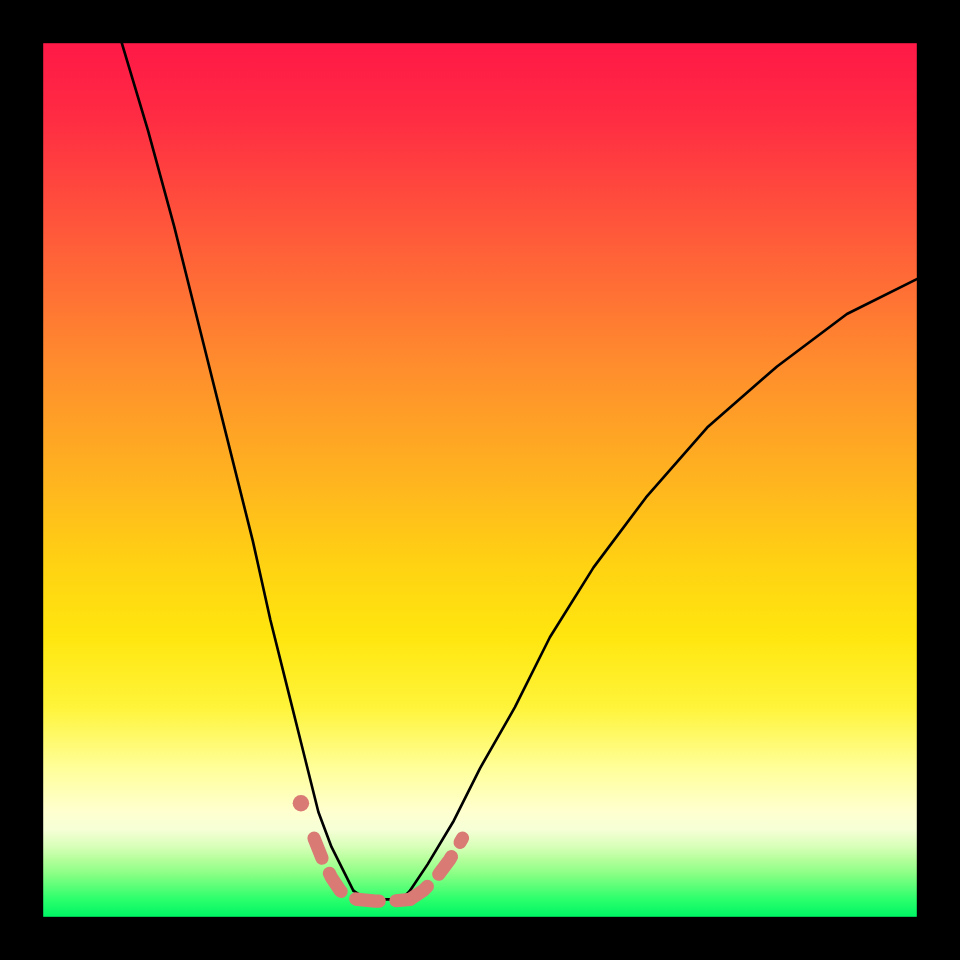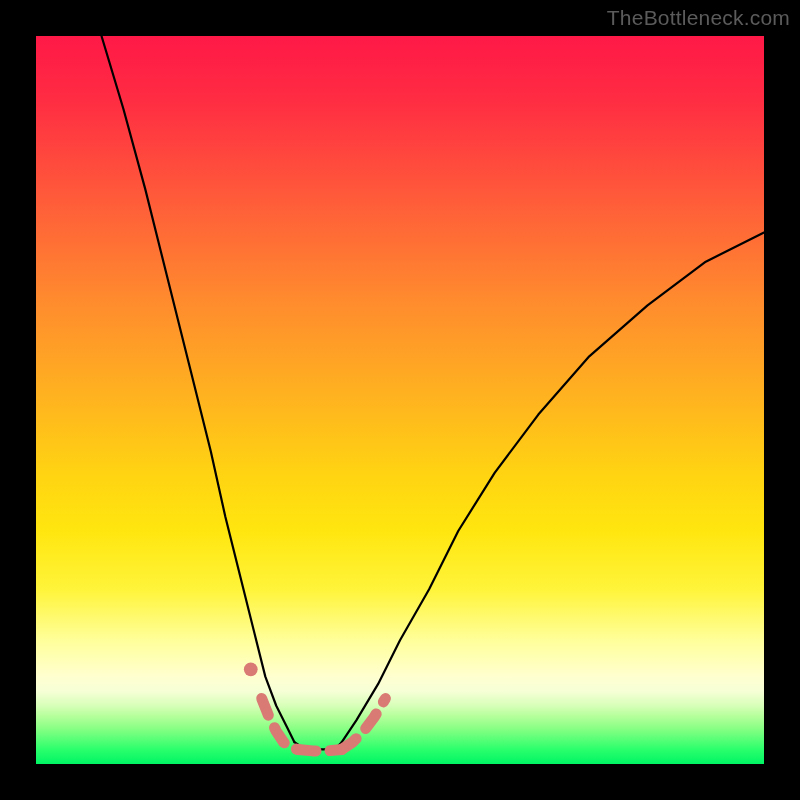--- a/index.html
+++ b/index.html
@@ -75,14 +75,13 @@
           <path d="M65.52 0.00 L87.36 72.80 L109.20 152.88 L131.04 240.24 L152.88 327.60 L174.72 414.96 L189.28 480.48 L203.84 538.72 L218.40 596.96 L229.32 640.64 L240.24 669.76 L251.16 691.60 L258.44 706.16" fill="none" stroke="#000000" stroke-width="2.2" stroke-linecap="round" stroke-linejoin="round"></path>
           <path d="M305.76 706.16 L320.32 684.32 L342.16 647.92 L364.00 604.24 L393.12 553.28 L422.24 495.04 L458.64 436.80 L502.32 378.56 L553.28 320.32 L611.52 269.36 L669.76 225.68 L728.00 196.56" fill="none" stroke="#000000" stroke-width="2.2" stroke-linecap="round" stroke-linejoin="round"></path>
           <path d="M258.44 706.16 L269.36 713.44 L283.92 713.44 L298.48 713.44 L305.76 706.16" fill="none" stroke="#000000" stroke-width="2.2" stroke-linecap="round" stroke-linejoin="round"></path>
           <path d="M225.68 662.48 L232.96 680.68 L240.24 695.24 L247.52 706.16 L254.80 711.98 L262.08 713.44" fill="none" stroke="#d97a74" stroke-width="11" stroke-linecap="round" stroke-linejoin="round" stroke-dasharray="18 14"></path>
           <path d="M262.08 713.44 L276.64 714.90 L291.20 714.90 L305.76 713.44" fill="none" stroke="#d97a74" stroke-width="11" stroke-linecap="round" stroke-linejoin="round" stroke-dasharray="18 14"></path>
           <path d="M305.76 713.44 L316.68 706.16 L327.60 695.24 L338.52 680.68 L349.44 662.48" fill="none" stroke="#d97a74" stroke-width="11" stroke-linecap="round" stroke-linejoin="round" stroke-dasharray="18 14"></path>
           <circle cx="214.76" cy="633.36" r="6.875" fill="#d97a74"></circle>
         </g>
     </svg>
   </div>
-  <div class="watermark">TheBottleneck.com</div>
 </div>
 
 </body></html>

